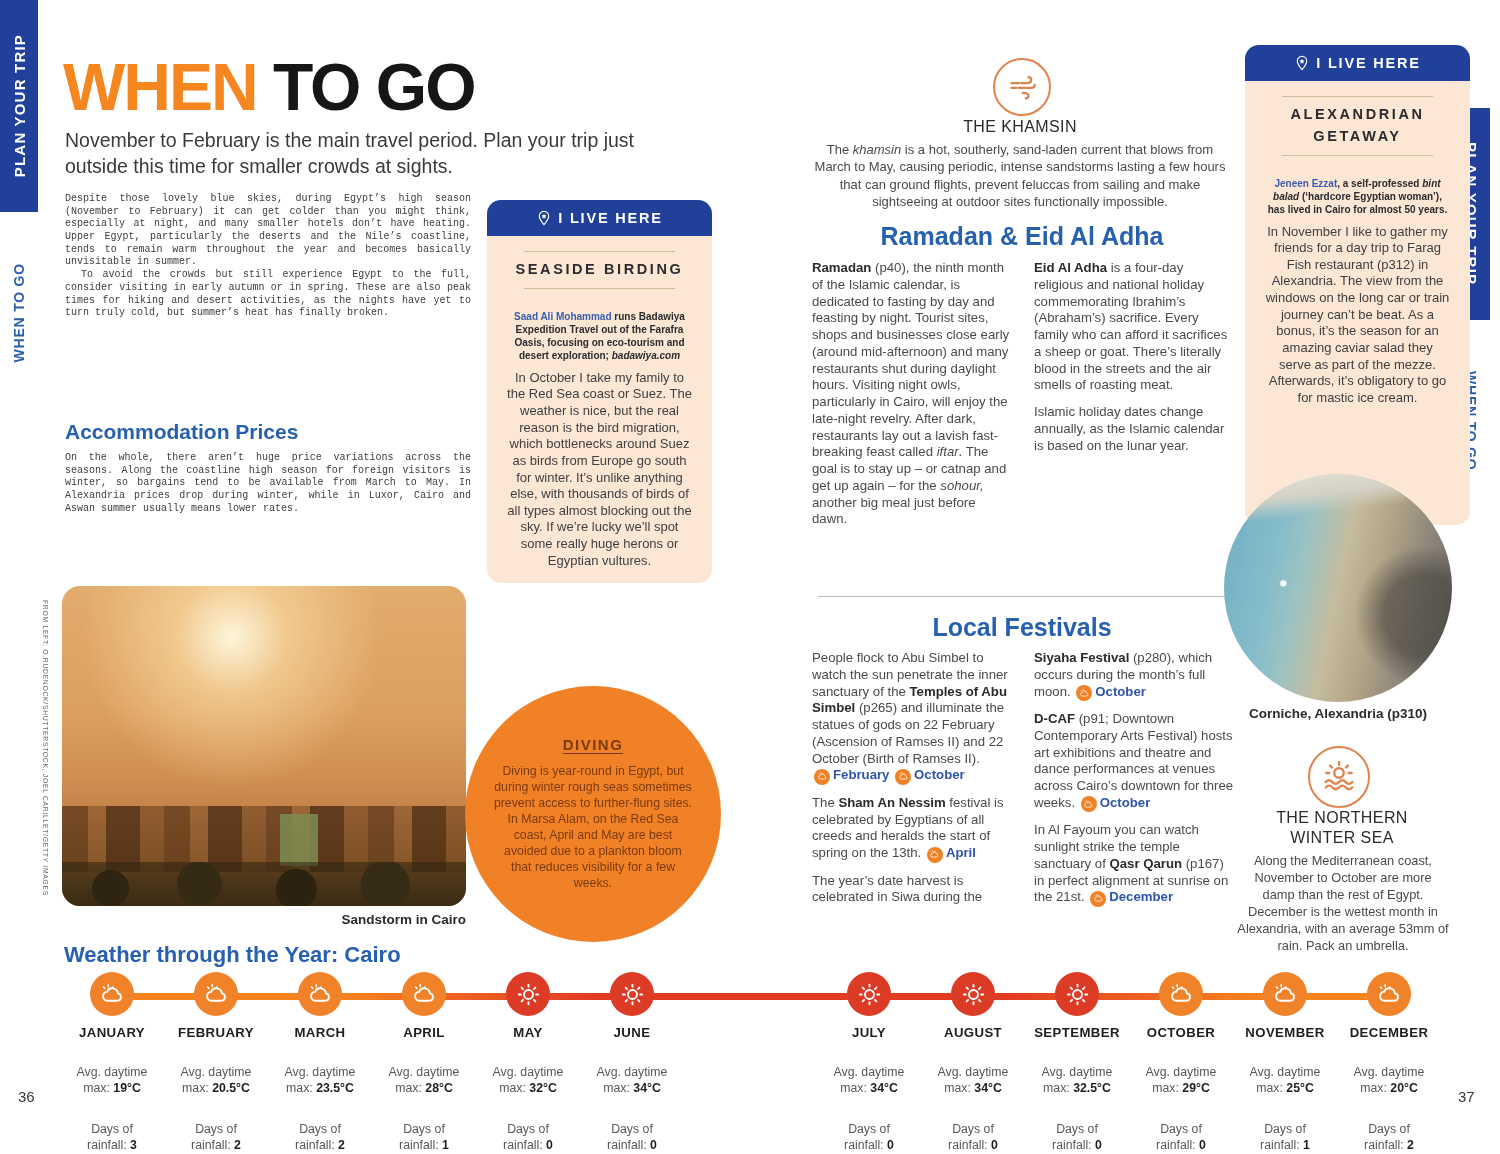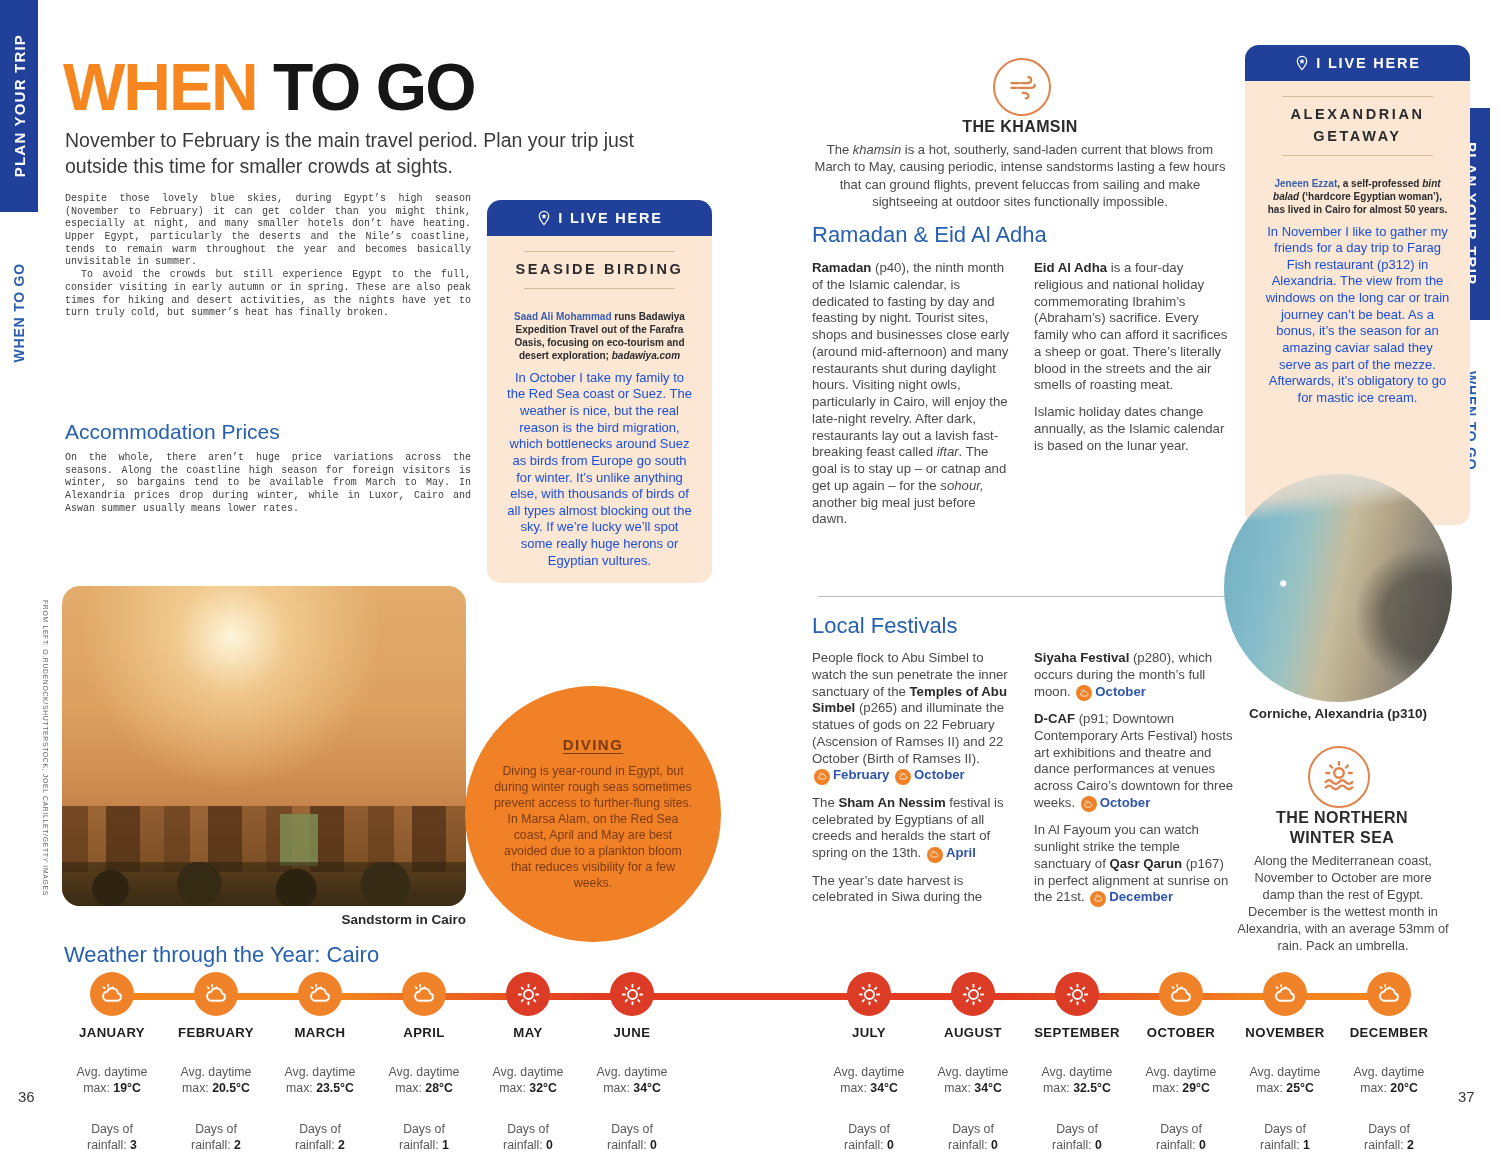--- a/index.html
+++ b/index.html
@@ -18,21 +18,21 @@
   .headline{left:63px;top:54px;font-size:66px;font-weight:800;letter-spacing:-2px;line-height:1}
   .headline .accent{color:#F6861F}
   .headline .rest{color:#161616}
   .subtitle{left:65px;top:128px;width:608px;font-size:19.5px;line-height:1.32;color:#3a3a3c}
 
   
   .serif{font-family:Liberation Mono, monospace;font-size:10px;line-height:1.27;color:#3d3d3f;text-align:justify}
   .intro{left:65px;top:193px;width:406px}
   .intro p{margin:0}
   .intro p+p{text-indent:16px}
-  .sect-head{font-weight:normal;color:#2660AE}
+  .sect-head{font-weight:bold;color:#2660AE}
   .accom-head{left:65px;top:420px;font-size:21px}
   .accom-body{left:65px;top:452px;width:406px}
 
   
   .sandphoto{left:62px;top:586px;width:404px;height:320px;border-radius:18px;overflow:hidden;z-index:1;
     background:
       radial-gradient(circle at 42% 16%, rgba(255,250,224,.95) 0%, rgba(252,222,166,.6) 16%, rgba(0,0,0,0) 42%),
       linear-gradient(180deg,#E2AC6C 0%,#DCA05F 38%,#D29152 58%,#C28048 72%,#99642F 88%,#7E5226 100%)}
   .sand-city{position:absolute;left:0;right:0;bottom:34px;height:66px;opacity:.85;
     background:repeating-linear-gradient(90deg, rgba(92,56,24,.9) 0 26px, rgba(121,77,36,.65) 26px 44px, rgba(74,44,18,.95) 44px 78px, rgba(106,66,30,.7) 78px 102px)}
@@ -49,41 +49,41 @@
 
   
   .live-box{width:225px}
   .live-head{height:36px;background:#20409A;border-radius:14px 14px 0 0;display:flex;align-items:center;justify-content:center;gap:6px;
              color:#fff;font-weight:bold;font-size:14.5px;letter-spacing:1.8px}
   .live-head svg{width:16px;height:16px}
   .live-body{background:#FBE7D4;border-radius:0 0 14px 14px;padding:8px 20px 14px;text-align:center}
   .rule{width:82%;border-top:1px solid #D9B99C;margin:7px auto}
   .live-title{font-weight:bold;font-size:14.5px;letter-spacing:2.6px;color:#2b2b2e;line-height:1.5;margin:4px 0}
   .live-intro{font-weight:bold;font-size:10px;line-height:1.3;color:#2b2b2e;margin:21px 0 8px}
-  .live-text{font-size:13px;line-height:1.28;color:#1d4ed8}
+  .live-text{font-size:13px;line-height:1.28;color:#404040}
   .seaside-box{left:487px;top:200px}
   .alex-box{left:1245px;top:45px}
   .alex-box .live-body{min-height:444px;box-sizing:border-box}
 
   
   .diving{left:465px;top:686px;width:256px;height:256px;border-radius:50%;background:#F08126;z-index:2;
           text-align:center;color:#7C3A10;padding:50px 28px 0;box-sizing:border-box}
   .diving-title{display:inline-block;font-weight:bold;font-size:15px;letter-spacing:1.5px;
                 border-bottom:1.6px solid #7C3A10;margin-bottom:10px}
   .diving-text{font-size:12.3px;line-height:1.3;font-weight:500}
 
   
   .oicon{border-radius:50%;border:2.5px solid #E0834C;display:flex;align-items:center;justify-content:center;background:#fff}
   .khamsin-icon{left:993px;top:58px;width:54px;height:54px}
   .khamsin-icon svg{width:34px;height:34px}
-  .minihead{text-align:center;font-weight:bold;font-size:16px;letter-spacing:.4px;color:#2b2b2e}
+  .minihead{text-align:center;font-weight:normal;font-size:16px;letter-spacing:.4px;color:#2b2b2e}
   .khamsin-title{left:815px;top:118px;width:410px}
   .center-text{text-align:center;font-size:13px;line-height:1.33;color:#4a4a4c}
   .khamsin-body{left:808px;top:141px;width:424px}
-  .mid-head{width:420px;text-align:left;font-size:22px;font-weight:normal;color:#2660AE}
+  .mid-head{width:420px;text-align:center;font-size:25px;font-weight:bold;color:#2660AE}
   .ramadan-head{left:812px;top:222px}
   .cols{left:812px;width:422px;display:flex;gap:22px}
   .cols .col{width:200px;font-size:13.2px;line-height:1.27;color:#4a4a4c}
   .cols .col p{margin:0 0 10px}
   .ramadan-cols{top:260px}
   .mid-divider{left:818px;top:596px;width:408px;border-top:1px solid #bdbdbd}
   .festivals-head{left:812px;top:613px}
   .festivals-cols{top:650px}
 
   

